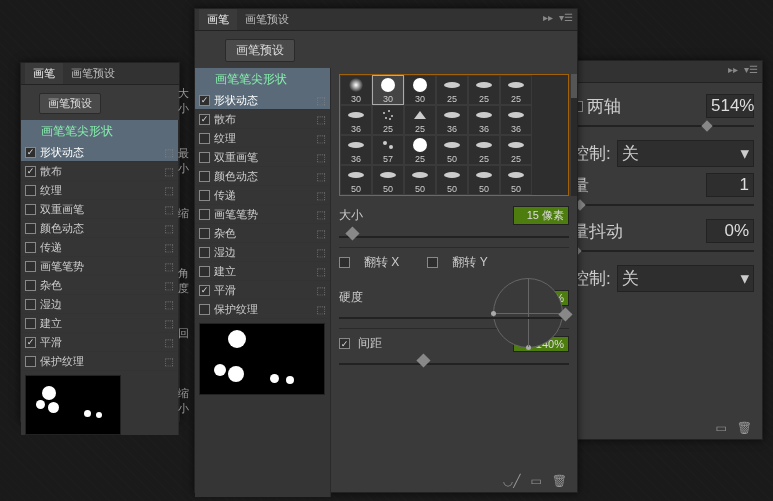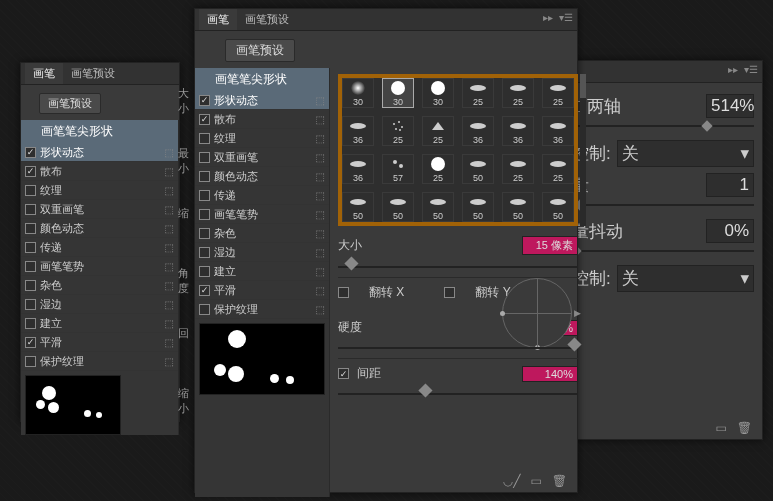--- a/index.html
+++ b/index.html
@@ -9,36 +9,36 @@
 .panel-back{left:20px;top:62px;width:160px;height:360px}
 .panel-main{left:194px;top:8px;width:384px;height:485px;z-index:10}
 .tabbar{display:flex;align-items:center;background:#323232;border-bottom:1px solid #222;height:22px;padding:0 4px;position:relative}
 .tab{padding:3px 8px;color:#bbb;cursor:pointer;font-size:11px}
 .tab.active{background:#3a3a3a;color:#eee}
 .tabicons{position:absolute;right:4px;top:3px;display:flex;gap:6px;color:#888}
 .tabicons span{cursor:pointer;font-size:10px}
 .topbtn{margin:8px 0 6px 30px;display:inline-block;background:#4a4a4a;border:1px solid #2a2a2a;padding:2px 10px;color:#ddd;cursor:pointer;border-radius:2px;font-size:12px}
 .body{display:flex;height:calc(100% - 54px)}
 .sidelist{width:136px;background:#353535;border-right:1px solid #2a2a2a}
-.sidelist .hdr{background:#5a6a78;color:#ffffff;padding:3px 2px 3px 20px;font-size:12px}
+.sidelist .hdr{background:#5a6a78;color:#86efac;padding:3px 2px 3px 20px;font-size:12px}
 .sidelist .row{display:flex;align-items:center;padding:2px 4px;height:19px;border-bottom:1px solid #333;position:relative}
 .sidelist .row.sel{background:#5a6a78;color:#fff}
 .cb{width:11px;height:11px;border:1px solid #888;background:#2e2e2e;margin-right:4px;display:flex;align-items:center;justify-content:center;font-size:9px;color:#ddd}
 .lock{margin-left:auto;color:#888;font-size:10px}
 .right{flex:1;padding:6px 8px;position:relative}
-.brushgrid{display:grid;grid-template-columns:repeat(6,32px);gap:8px;background:#2e2e2e;border:4px solid #a16207;position:relative}
+.brushgrid{display:grid;grid-template-columns:repeat(6,32px);gap:0;background:#2e2e2e;border:1px solid #a16207;position:relative}
 .brushgrid .cell{width:32px;height:30px;display:flex;flex-direction:column;align-items:center;justify-content:center;border:1px solid #3a3a3a;cursor:pointer}
 .brushgrid .cell.sel{border:1px solid #aaa;background:#444}
 .brushgrid .ico{width:18px;height:16px;display:flex;align-items:center;justify-content:center}
 .brushgrid .sz{font-size:9px;color:#ccc;margin-top:1px}
 .scroll{position:absolute;right:-8px;top:0;width:6px;height:100%;background:#2a2a2a}
 .scroll .th{width:100%;height:24px;background:#555}
 .fieldrow{display:flex;align-items:center;margin:6px 0;font-size:12px}
 .fieldrow .lbl{color:#ccc}
-.numbox{background:#be185d;border:1px solid #222;color:#ddd;padding:1px 4px;width:56px;text-align:right;margin-left:auto;font-size:11px}
+.numbox{background:#4d7c0f;border:1px solid #222;color:#ddd;padding:1px 4px;width:56px;text-align:right;margin-left:auto;font-size:11px}
 .slider{height:12px;position:relative;margin-bottom:4px}
 .slider .track{height:2px;background:#222;position:absolute;top:5px;left:0;right:0}
 .slider .hdl{width:10px;height:10px;background:#888;position:absolute;top:1px;transform:rotate(45deg) translateX(-50%)}
 .sep{height:1px;background:#2a2a2a;margin:4px 0}
 .anglewheel{width:70px;height:70px;border:1px solid #666;border-radius:50%;position:absolute;right:14px;top:210px;background:#3a3a3a}
 .anglewheel::before{content:"";position:absolute;left:0;right:0;top:50%;height:1px;background:#666}
 .anglewheel::after{content:"";position:absolute;top:0;bottom:0;left:50%;width:1px;background:#666}
 .anglewheel .dot{width:5px;height:5px;background:#aaa;border-radius:50%;position:absolute}
 .anglewheel .ar{position:absolute;right:-10px;top:50%;transform:translateY(-50%);color:#888;font-size:9px}
 .preview{margin:4px;width:126px;height:72px;background:#000;border:1px solid #222;position:relative}
@@ -517,21 +517,21 @@
       <div class="fieldrow" style="margin-top:10px">
         <span class="lbl">大小</span>
         <span class="numbox">15 像素</span>
       </div>
       <div class="slider">
           <div class="track"></div>
           <div class="hdl" style="left:5%"></div>
         </div>
       <div class="sep"></div>
 
-      <div class="fieldrow" style="gap:16px">
+      <div class="fieldrow" style="gap:10px">
         <span class="cb"></span>
         <span>翻转 X</span>
         <span style="width:8px"></span>
         <span class="cb"></span>
         <span>翻转 Y</span>
       </div>
 
 
       <div class="anglewheel">
         <div class="dot" style="left:-3px;top:calc(50% - 2px)"></div>

